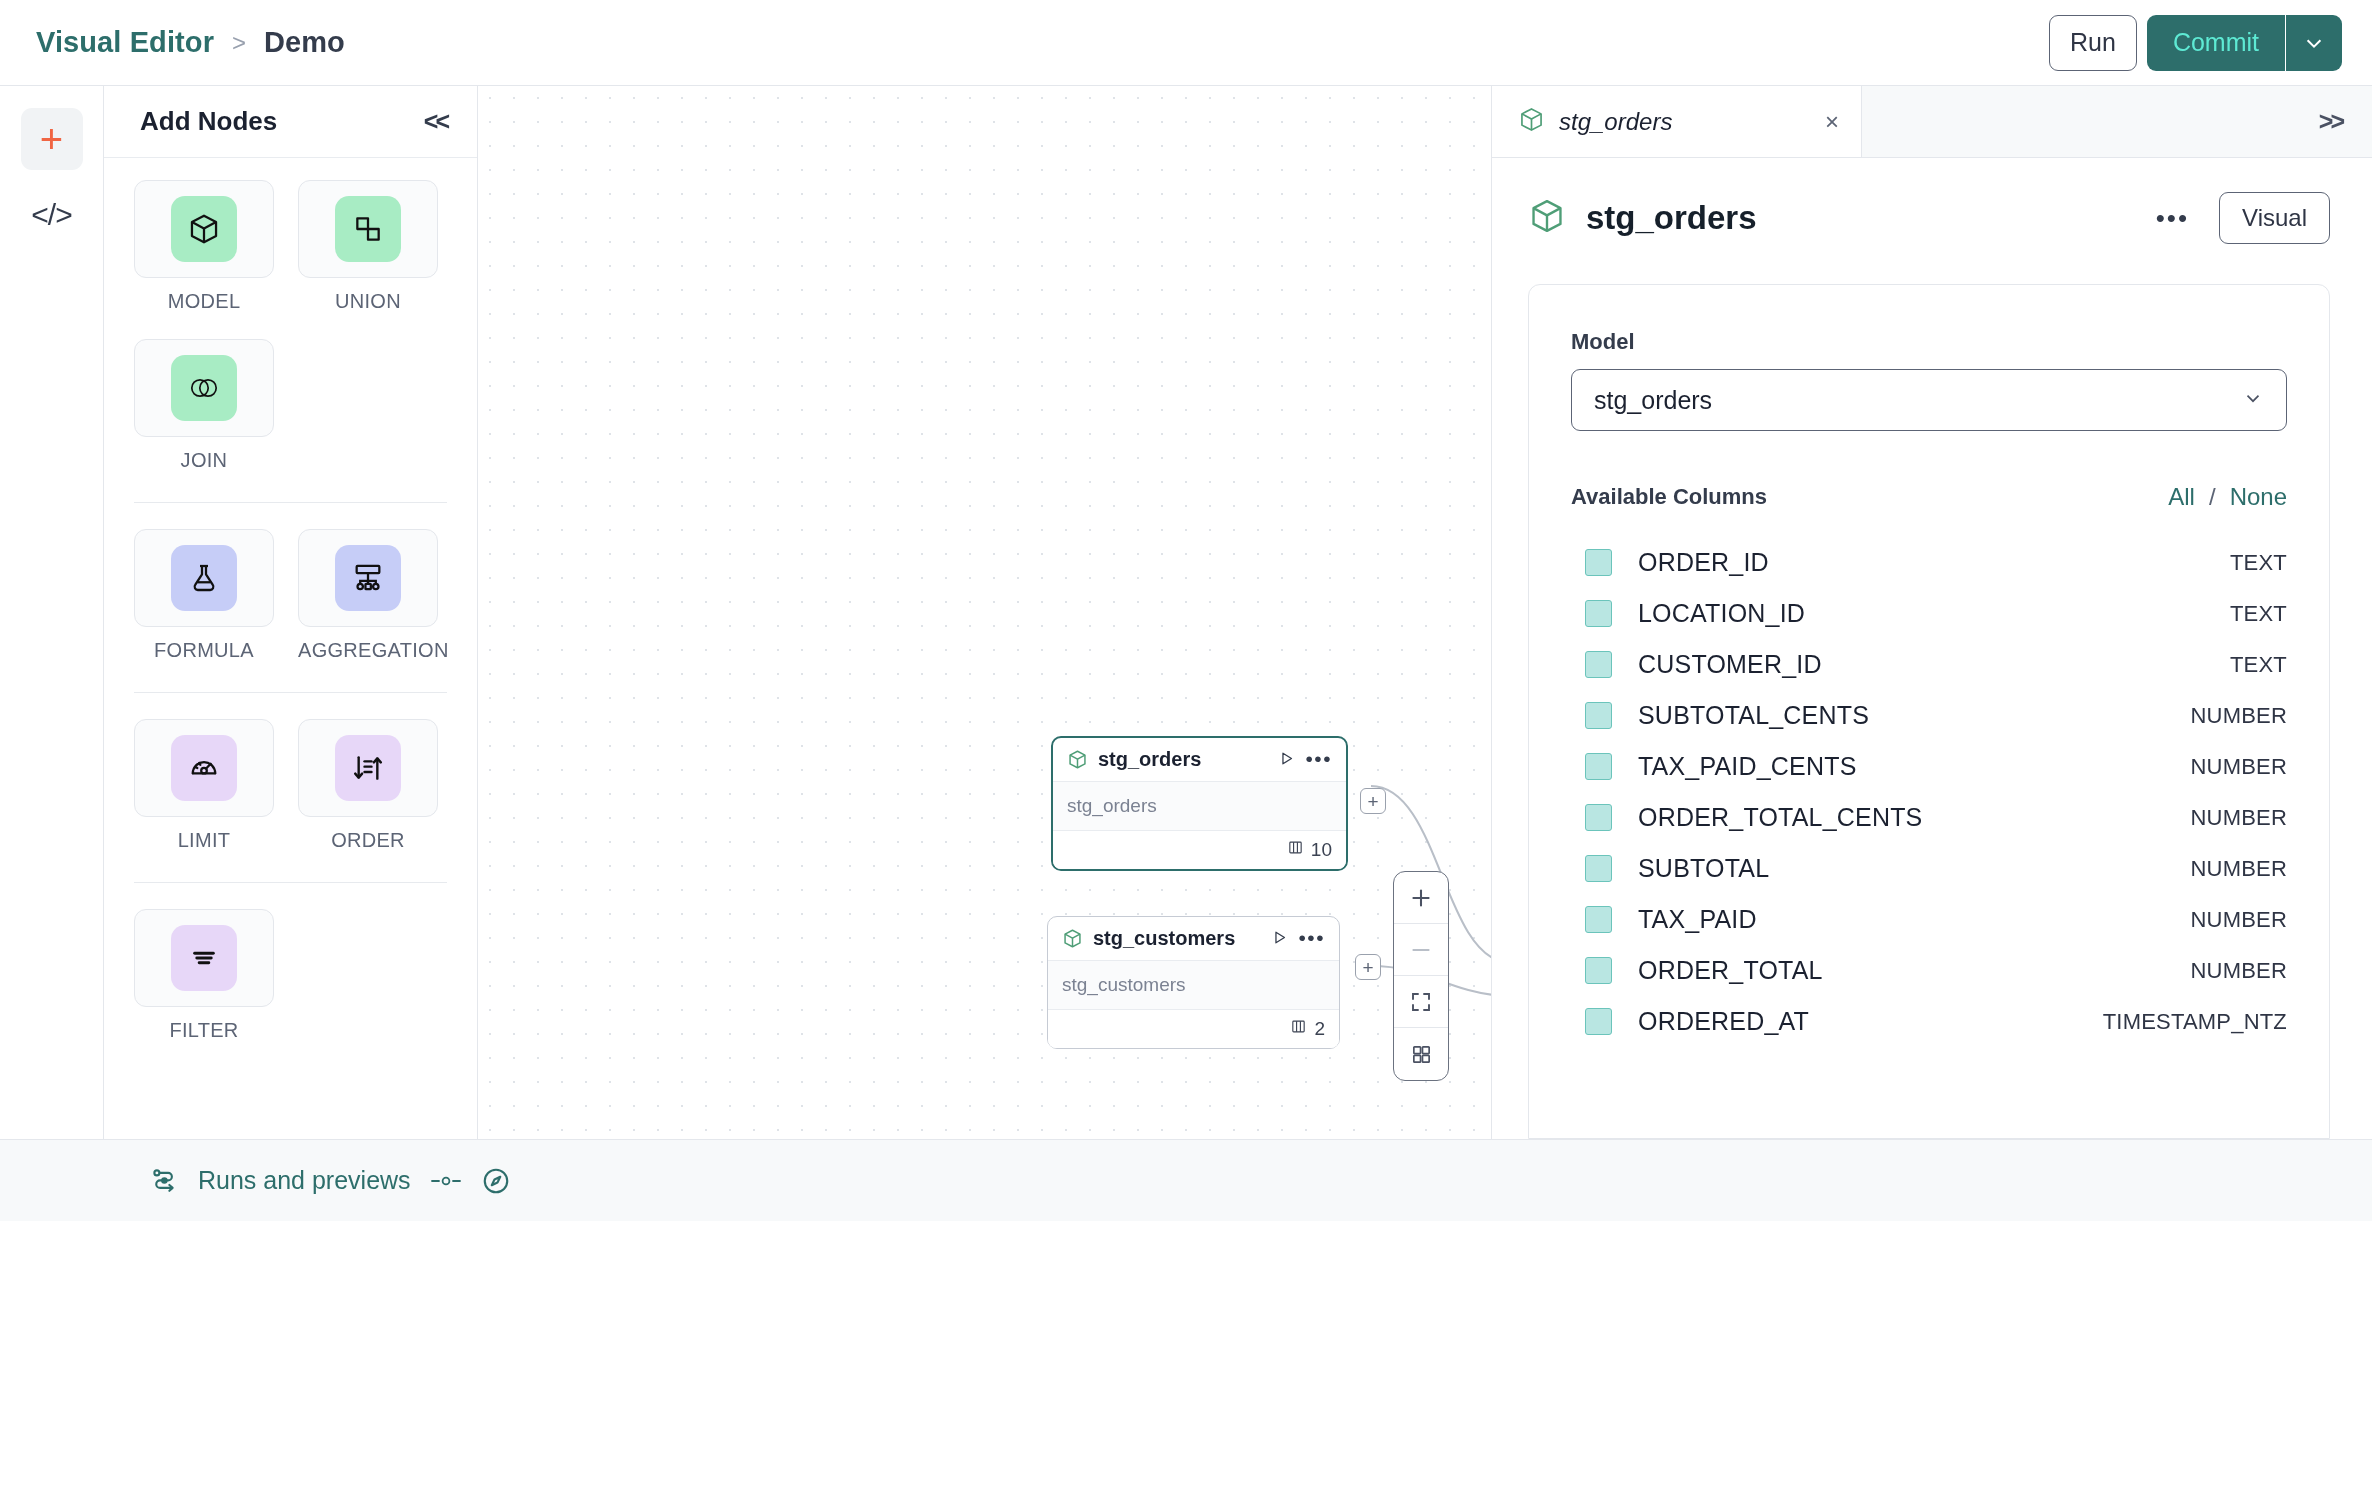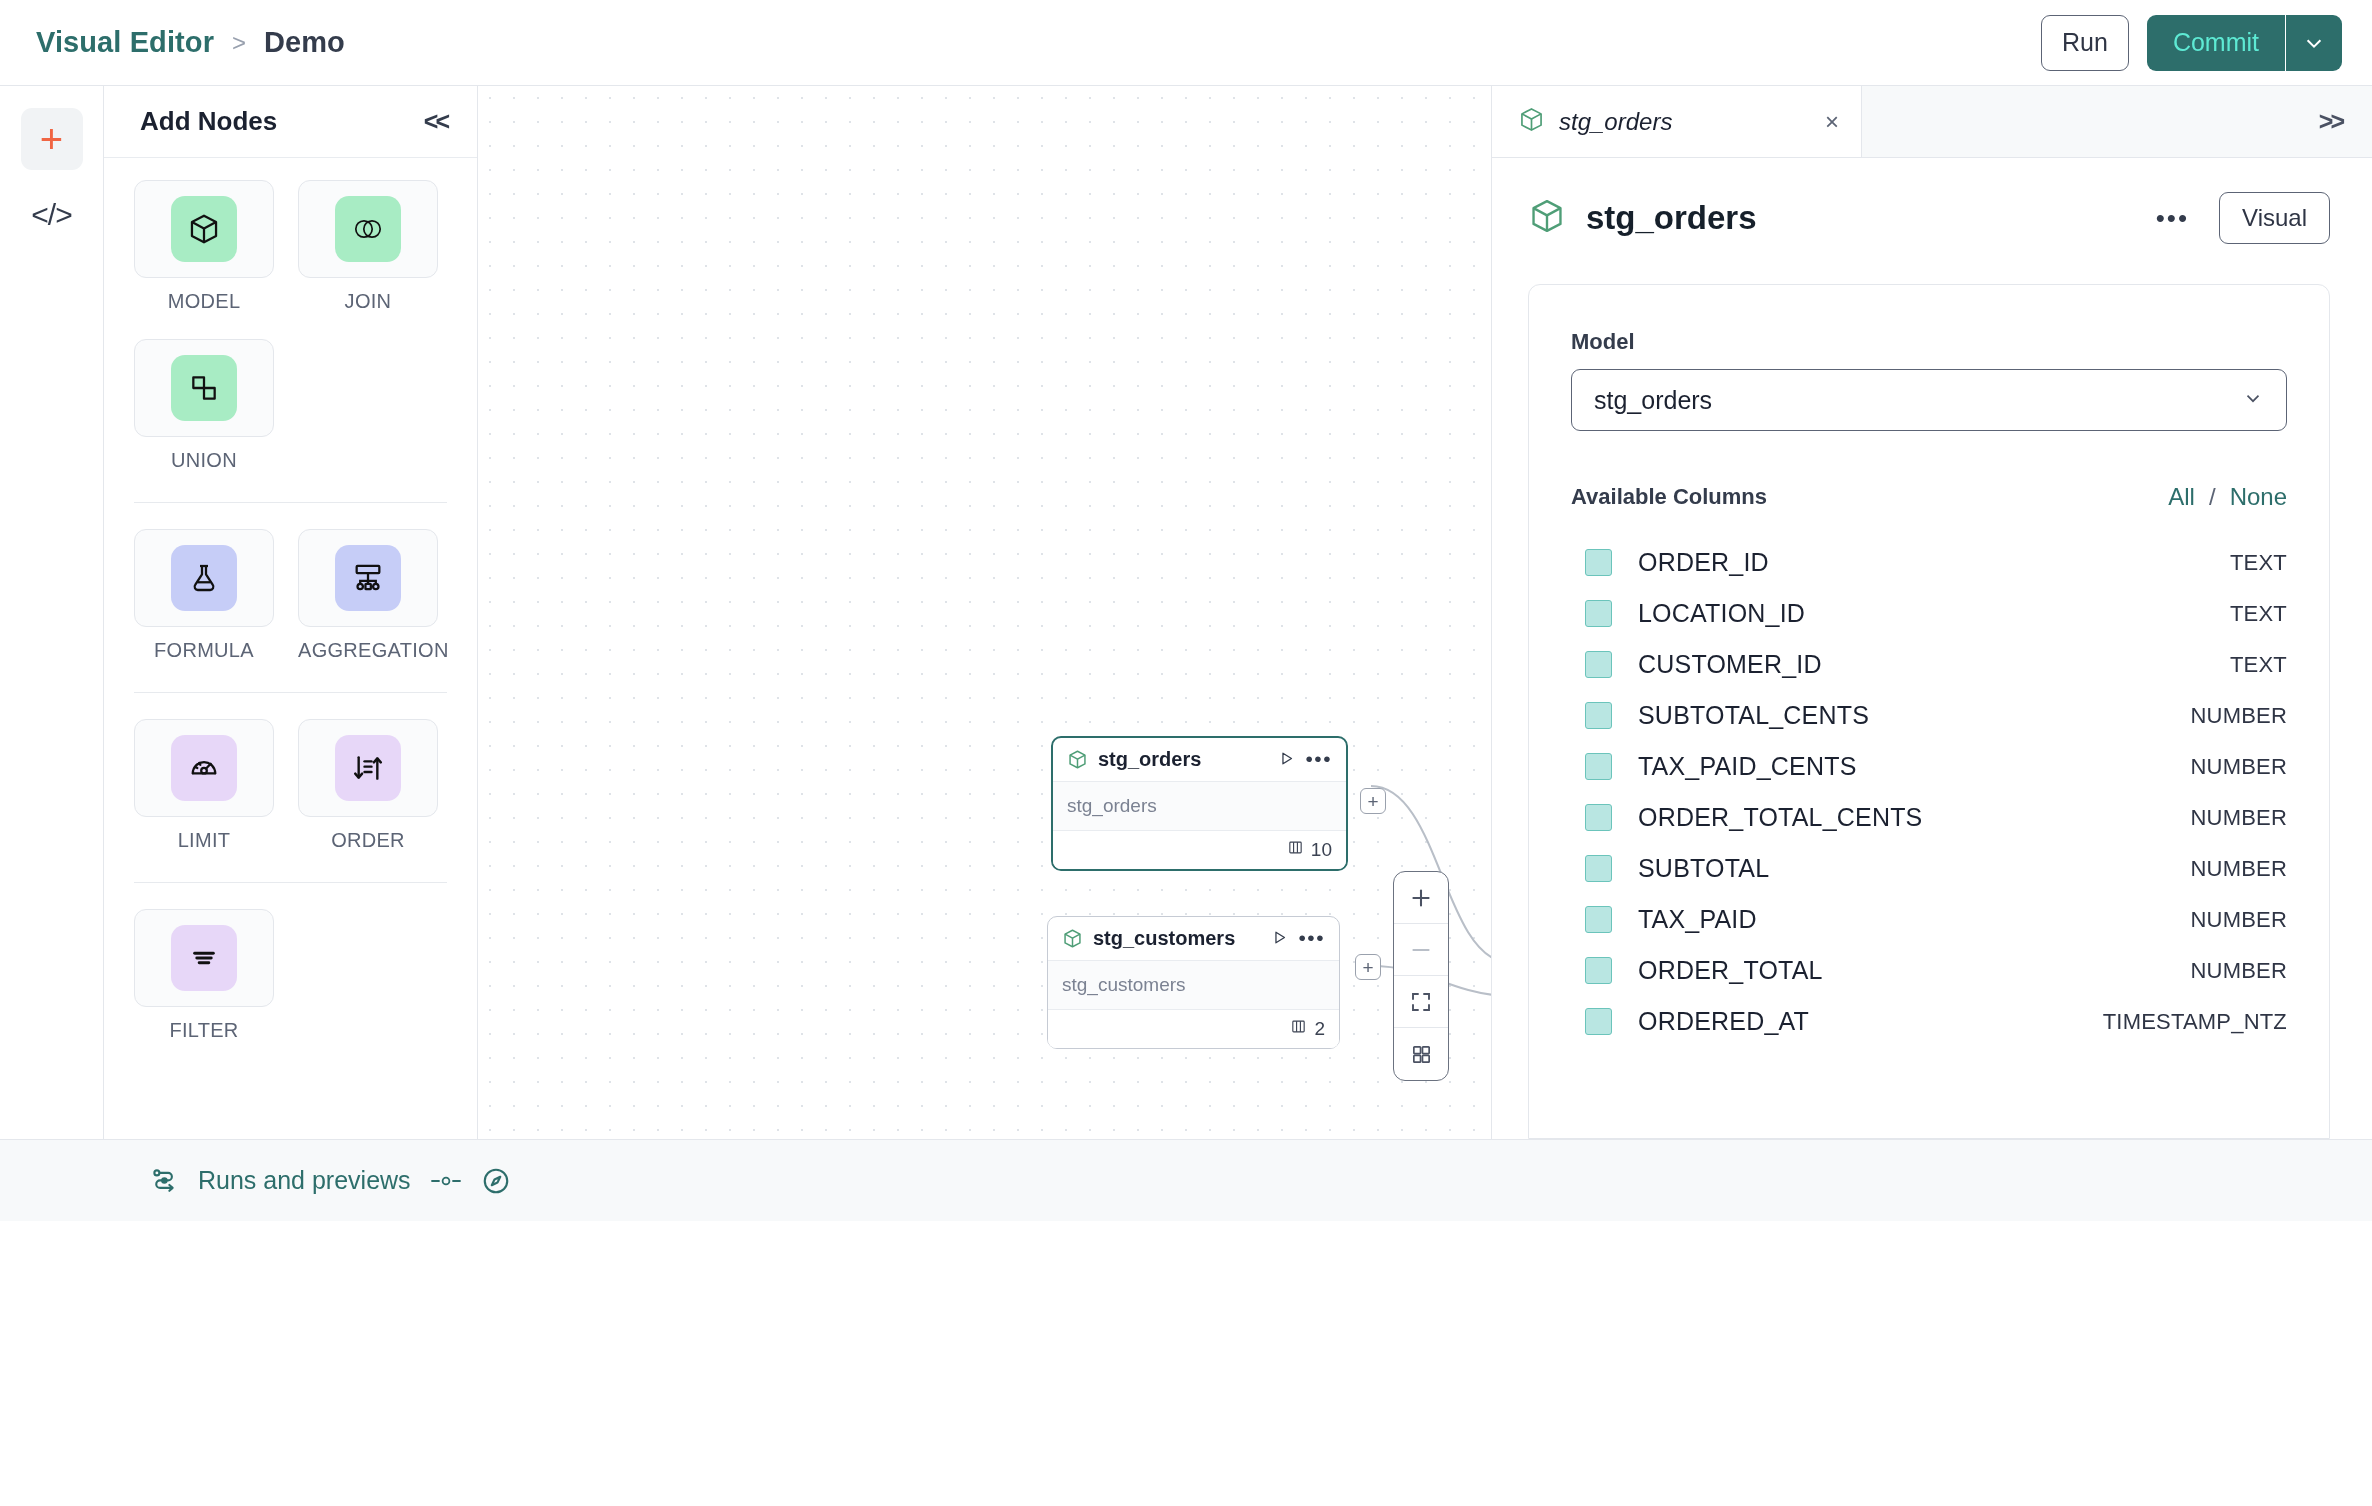--- a/index.html
+++ b/index.html
@@ -18,21 +18,21 @@
     display: flex; align-items: center; justify-content: space-between;
     padding: 0 30px 0 36px;
     background: #ffffff;
     border-bottom: 1px solid #e4e7ec;
     position: relative; z-index: 5;
   }
   .breadcrumb { display: flex; align-items: center; gap: 18px; }
   .bc-root { color: #2d6e6b; font-size: 29px; font-weight: bold; letter-spacing: .1px; }
   .bc-sep { color: #98a0ae; font-size: 24px; font-weight: 300; }
   .bc-leaf { color: #343c4c; font-size: 29px; font-weight: bold; }
-  .topactions { display: flex; align-items: center; gap: 18px; }
+  .topactions { display: flex; align-items: center; gap: 10px; }
   .btn-run {
     height: 56px; min-width: 80px; padding: 0 20px;
     border: 1.6px solid #5c6475; border-radius: 9px;
     background: #fff; color: #2f3545; font-size: 25px;
     display: flex; align-items: center; justify-content: center;
     font-family: "Liberation Sans", sans-serif;
   }
   .commit-group { display: flex; height: 56px; border-radius: 9px; overflow: hidden; }
   .btn-commit {
     background: #2d6e6b; color: #5eead4; font-size: 25px;
@@ -254,37 +254,37 @@
                     <path d="M3.5 7 12 11.6 20.5 7"></path>
                     <path d="M12 11.6v9.8"></path>
                   </svg>
               </div>
             </div>
             <div class="node-label">MODEL</div>
           </div>
           <div class="node-cell">
             <div class="node-tile">
               <div class="node-ico ico-green">
+                <svg width="32" height="32" viewBox="0 0 24 24" fill="none" stroke="#111" stroke-width="1.7" stroke-linejoin="round">
+                    <path d="M4 4h8v8h8v8H12v-8H4z"></path>
+                  </svg>
+              </div>
+            </div>
+            <div class="node-label">UNION</div>
+          </div>
+          <div class="node-cell">
+            <div class="node-tile">
+              <div class="node-ico ico-green">
                 <svg width="34" height="34" viewBox="0 0 34 24" fill="none" stroke="#111" stroke-width="1.7">
                     <circle cx="13" cy="12" r="8.2"></circle>
                     <circle cx="21" cy="12" r="8.2"></circle>
                   </svg>
               </div>
             </div>
             <div class="node-label">JOIN</div>
-          </div>
-          <div class="node-cell">
-            <div class="node-tile">
-              <div class="node-ico ico-green">
-                <svg width="32" height="32" viewBox="0 0 24 24" fill="none" stroke="#111" stroke-width="1.7" stroke-linejoin="round">
-                    <path d="M4 4h8v8h8v8H12v-8H4z"></path>
-                  </svg>
-              </div>
-            </div>
-            <div class="node-label">UNION</div>
           </div>
         </div>
 
         <div class="divider"></div>
 
         <div class="node-grid">
           <div class="node-cell">
             <div class="node-tile">
               <div class="node-ico ico-blue">
                 <svg width="32" height="32" viewBox="0 0 24 24" fill="none" stroke="#111" stroke-width="1.7" stroke-linejoin="round">

